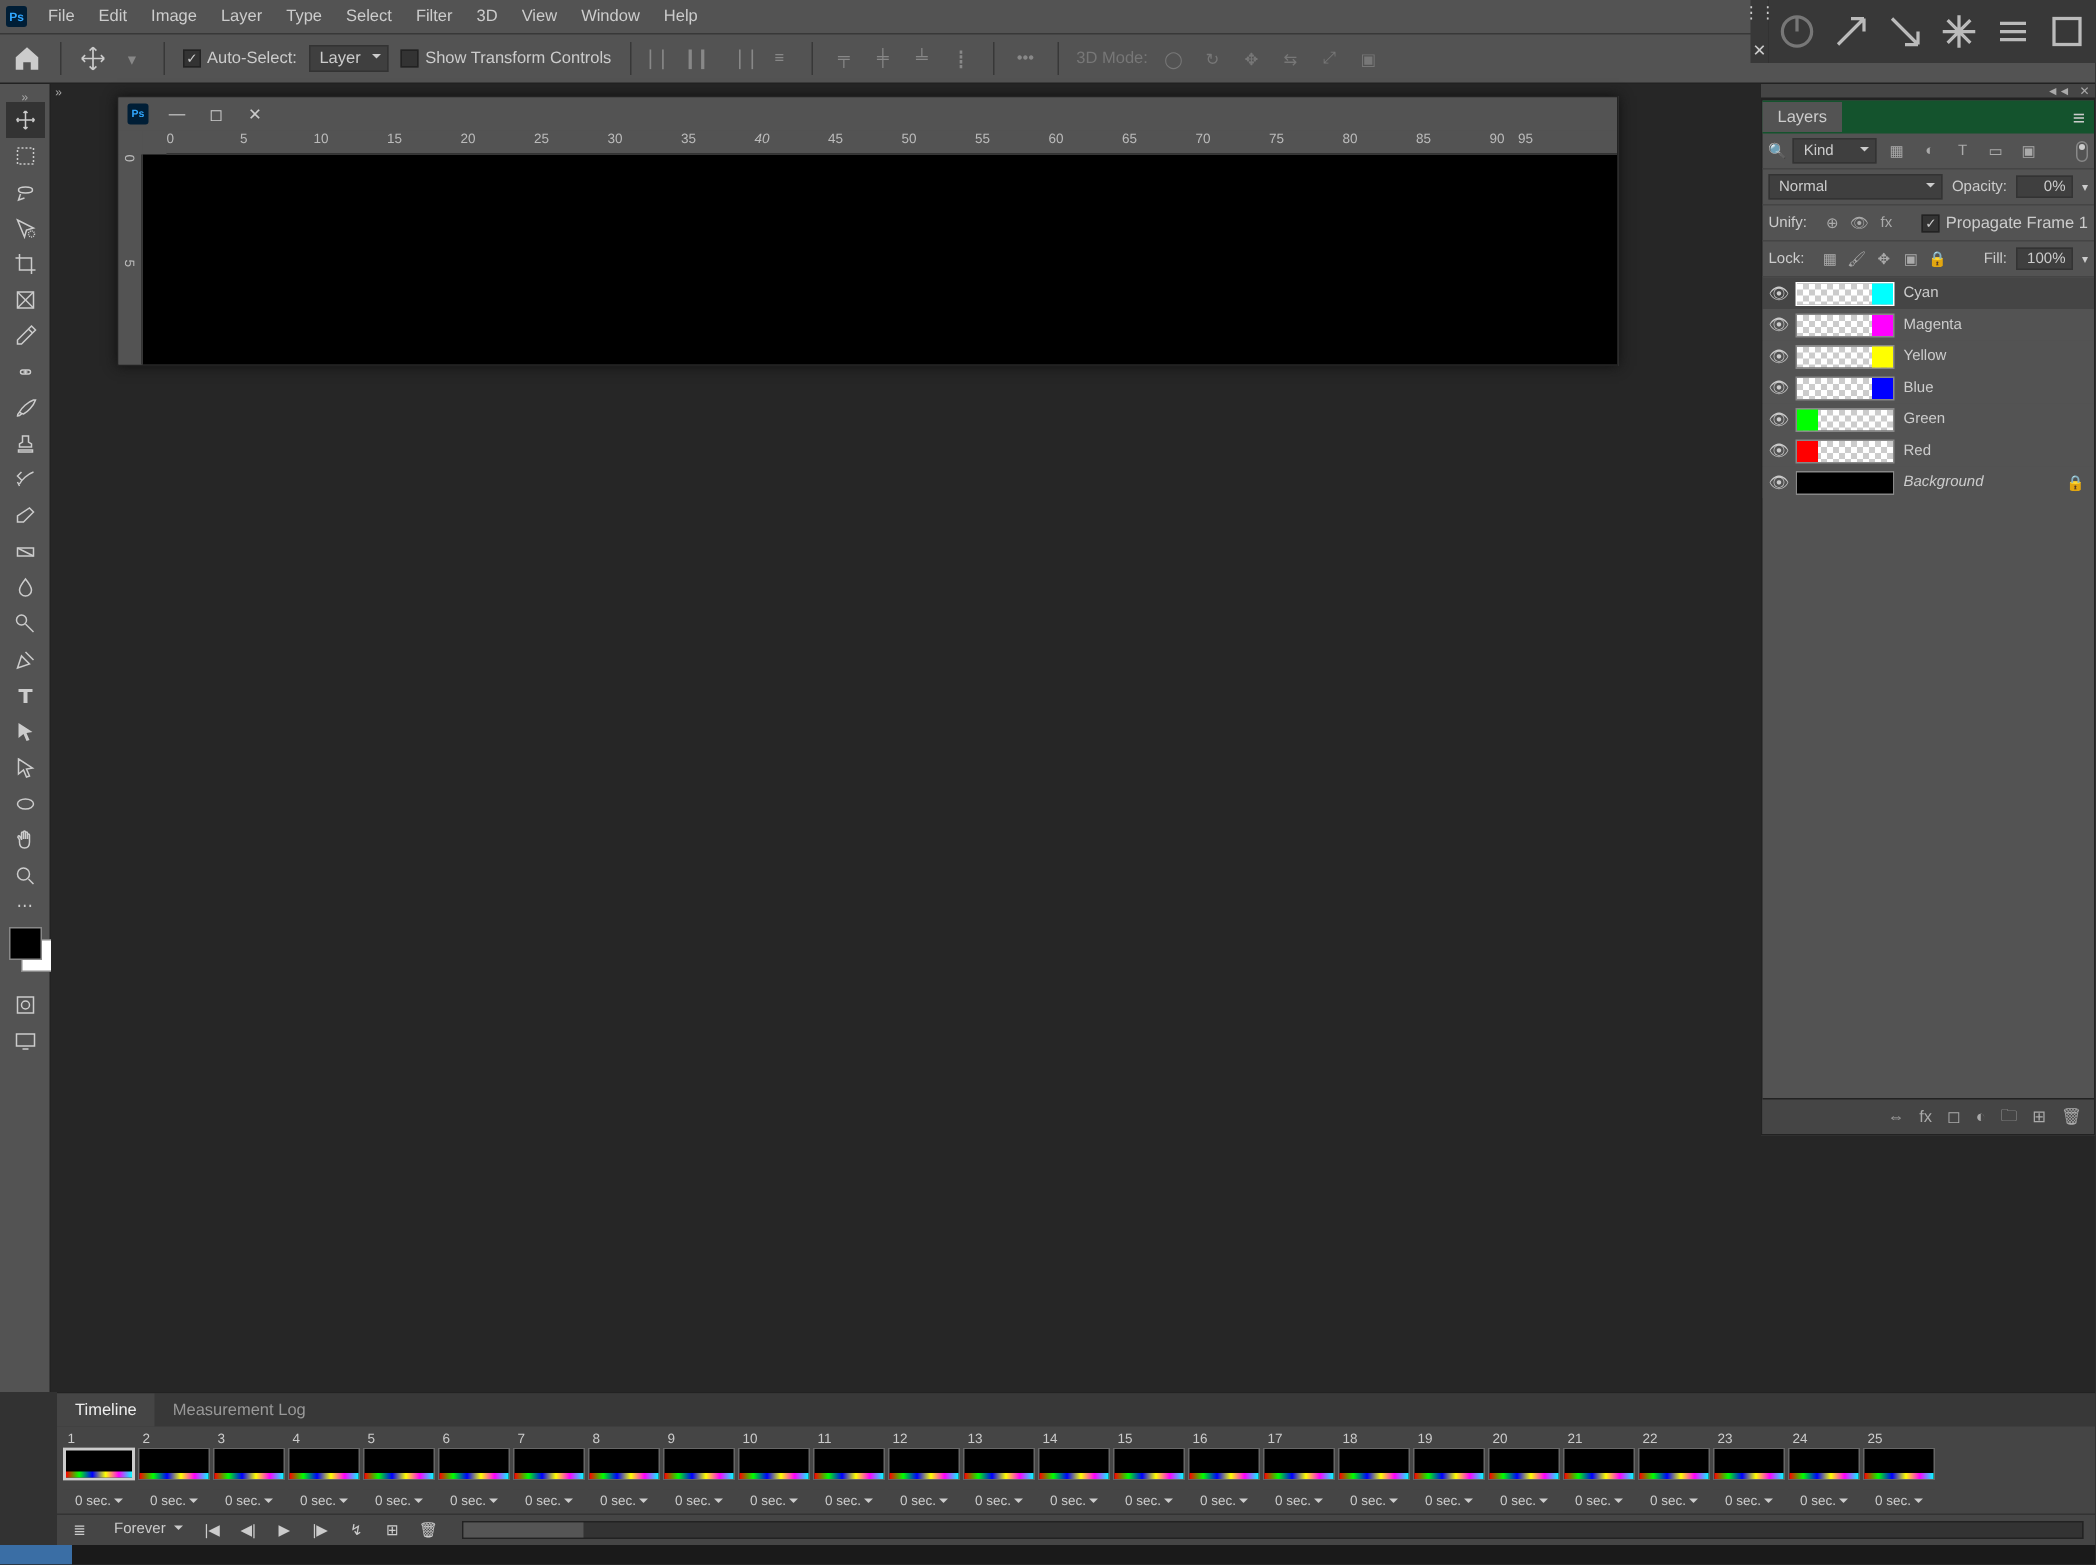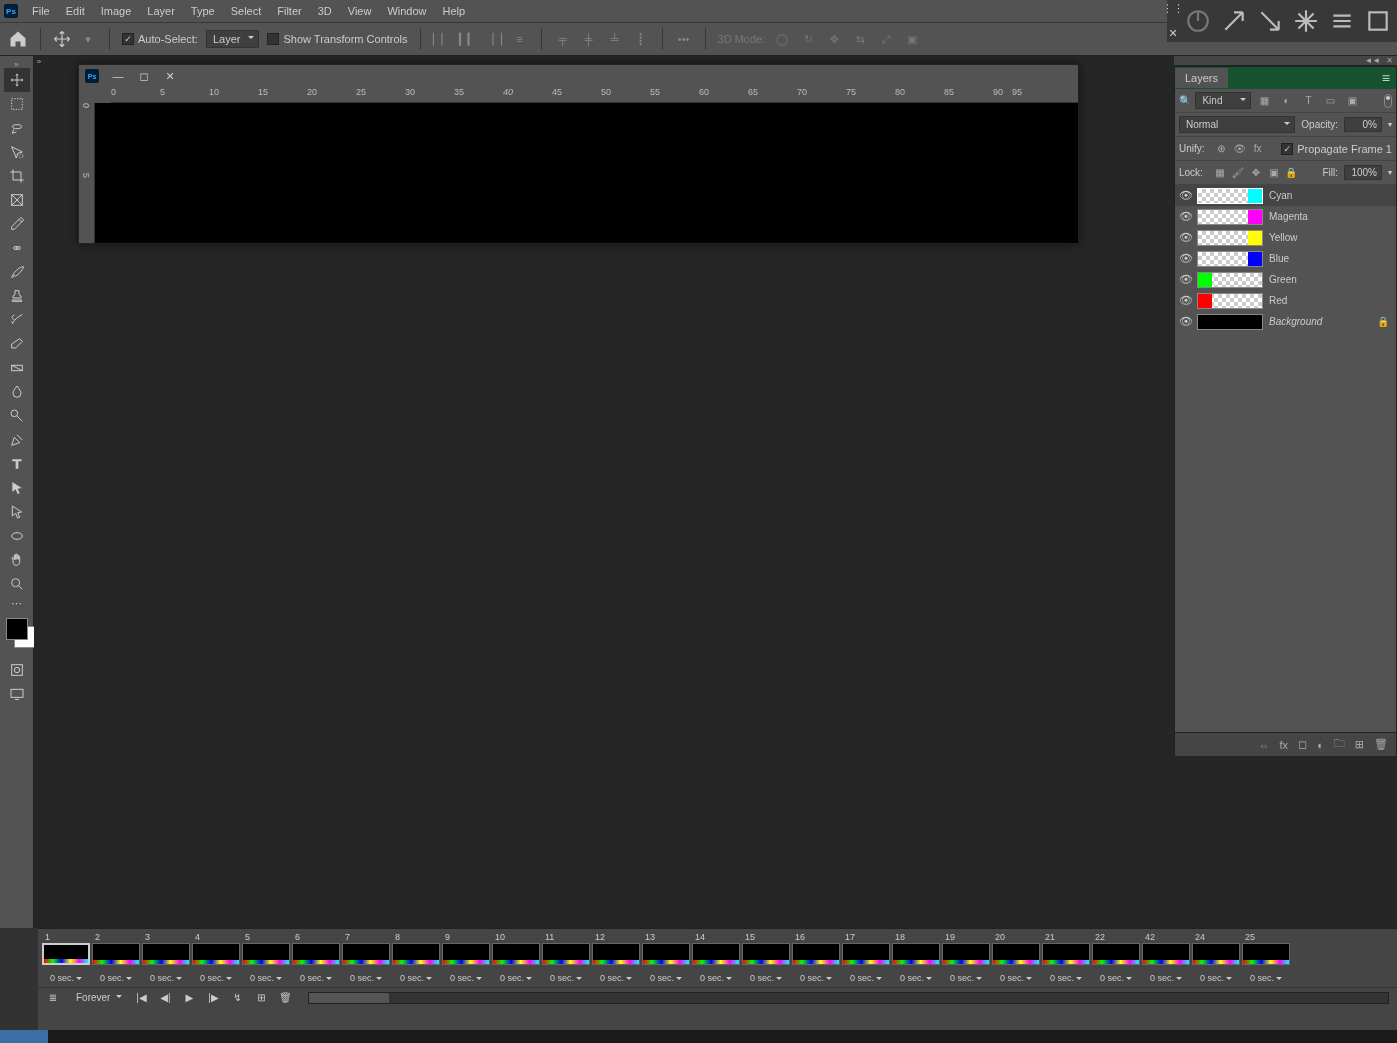--- a/index.html
+++ b/index.html
@@ -497,20 +497,24 @@
           <span>🗀</span>
           <span>⊞</span>
           <span>🗑</span>
         </div>
       </div>
     </div>
   </div>
 </div>
 
 <div class="timeline">
+  <div class="tl-tabs">
+    <div class="tab active">Timeline</div>
+    <div class="tab">Measurement Log</div>
+  </div>
   <div class="tl-frames" id="tlframes">
       <div class="frame sel-frame">
         <div class="fnum">1</div>
         <div class="fthumb"></div>
         <div class="fdelay">0 sec.</div>
       </div>
       <div class="frame">
         <div class="fnum">2</div>
         <div class="fthumb"></div>
         <div class="fdelay">0 sec.</div>
@@ -609,21 +613,21 @@
         <div class="fnum">21</div>
         <div class="fthumb"></div>
         <div class="fdelay">0 sec.</div>
       </div>
       <div class="frame">
         <div class="fnum">22</div>
         <div class="fthumb"></div>
         <div class="fdelay">0 sec.</div>
       </div>
       <div class="frame">
-        <div class="fnum">42</div>
+        <div class="fnum">23</div>
         <div class="fthumb"></div>
         <div class="fdelay">0 sec.</div>
       </div>
       <div class="frame">
         <div class="fnum">24</div>
         <div class="fthumb"></div>
         <div class="fdelay">0 sec.</div>
       </div>
       <div class="frame">
         <div class="fnum">25</div>

